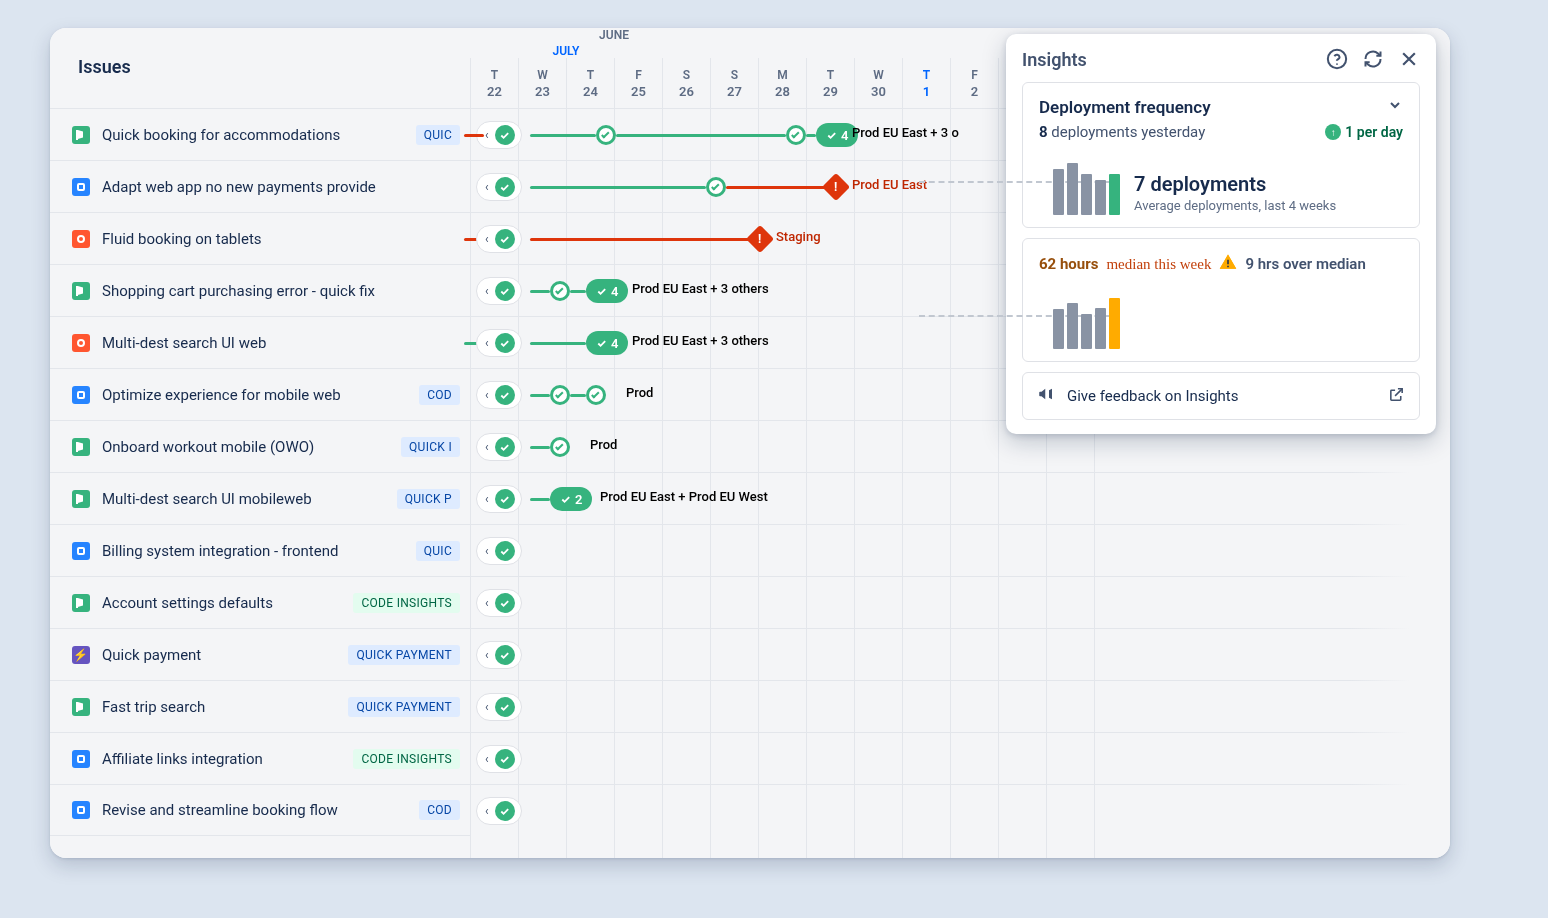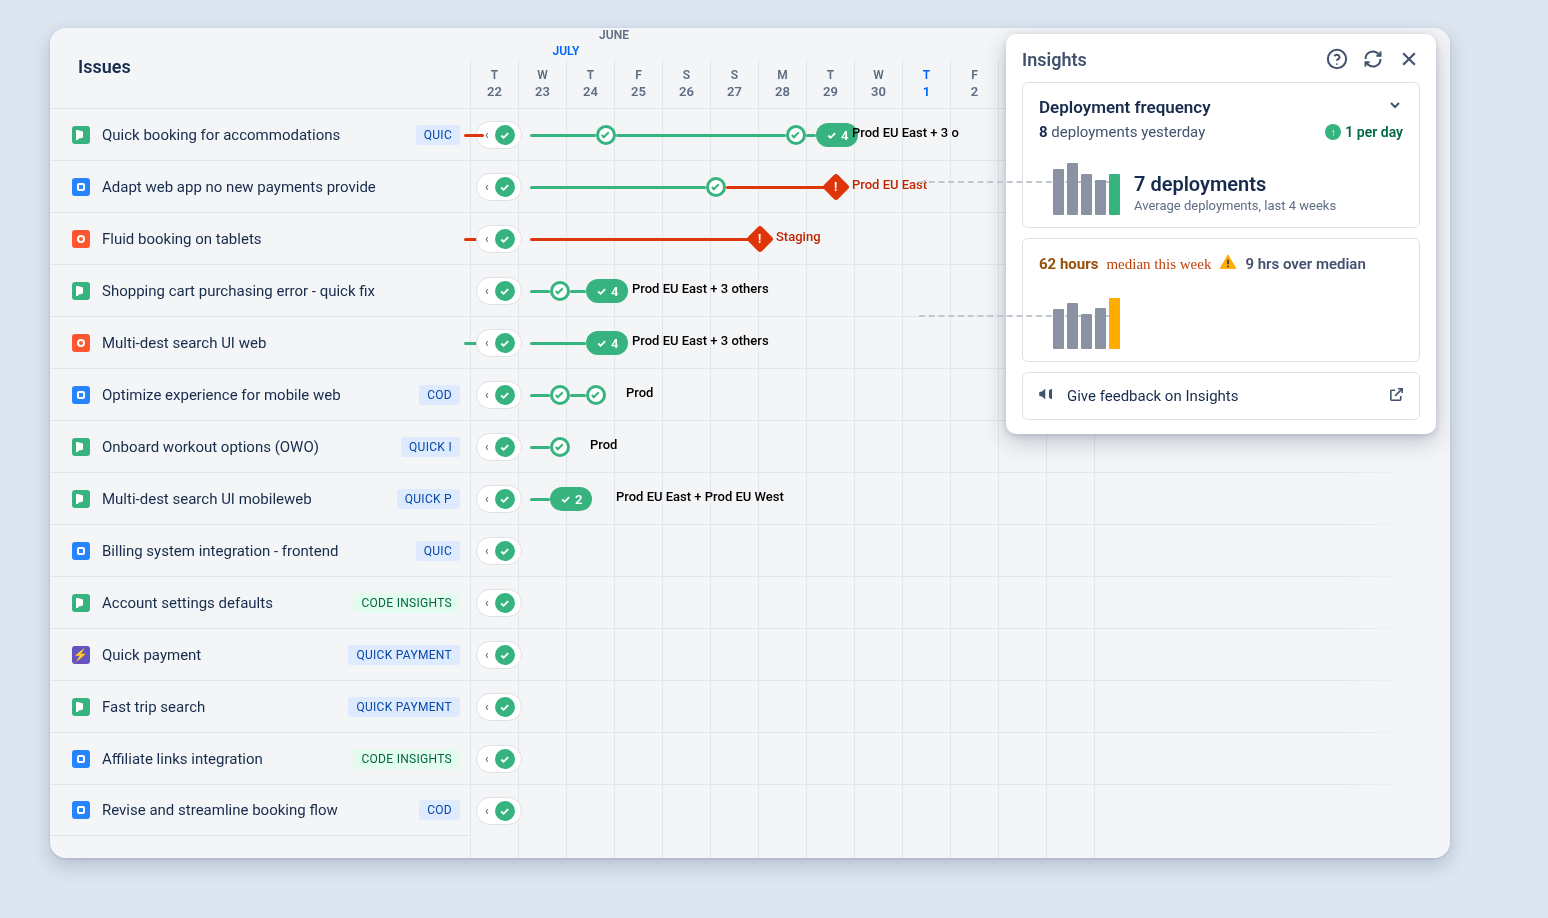--- a/index.html
+++ b/index.html
@@ -234,21 +234,21 @@
           <span class="icon-sq ic-blue">
             <span class="ic-inner"></span>
           </span>
           <span class="issue-title">Optimize experience for mobile web</span>
           <span class="tag ">COD</span>
         </div>
         <div class="issue-row">
           <span class="icon-sq ic-green">
             <span class="ic-flag"></span>
           </span>
-          <span class="issue-title">Onboard workout options (OWO)</span>
+          <span class="issue-title">Onboard workout mobile (OWO)</span>
           <span class="tag ">QUICK I</span>
         </div>
         <div class="issue-row">
           <span class="icon-sq ic-green">
             <span class="ic-flag"></span>
           </span>
           <span class="issue-title">Multi-dest search UI mobileweb</span>
           <span class="tag ">QUICK P</span>
         </div>
         <div class="issue-row">
@@ -518,21 +518,21 @@
               </svg>
             </span>
           </div>
           <div class="line green" style="left:60px;width:20px"></div>
           <div class="badge" style="left:80px">
             <svg viewBox="0 0 24 24" fill="none" stroke="#fff" stroke-width="4">
               <path d="M5 12l5 5L20 7"></path>
             </svg>
             <span>2</span>
           </div>
-          <div class="env-label env-green" style="left:146px">Prod EU East + Prod EU West</div>
+          <div class="env-label env-green" style="left:130px">Prod EU East + Prod EU West</div>
         </div>
         <div class="t-row">
           <div class="pill" style="left:6px">
             <span class="chev">‹</span>
             <span class="check">
               <svg viewBox="0 0 24 24" fill="none" stroke="#fff" stroke-width="4">
                 <path d="M5 12l5 5L20 7"></path>
               </svg>
             </span>
           </div>

